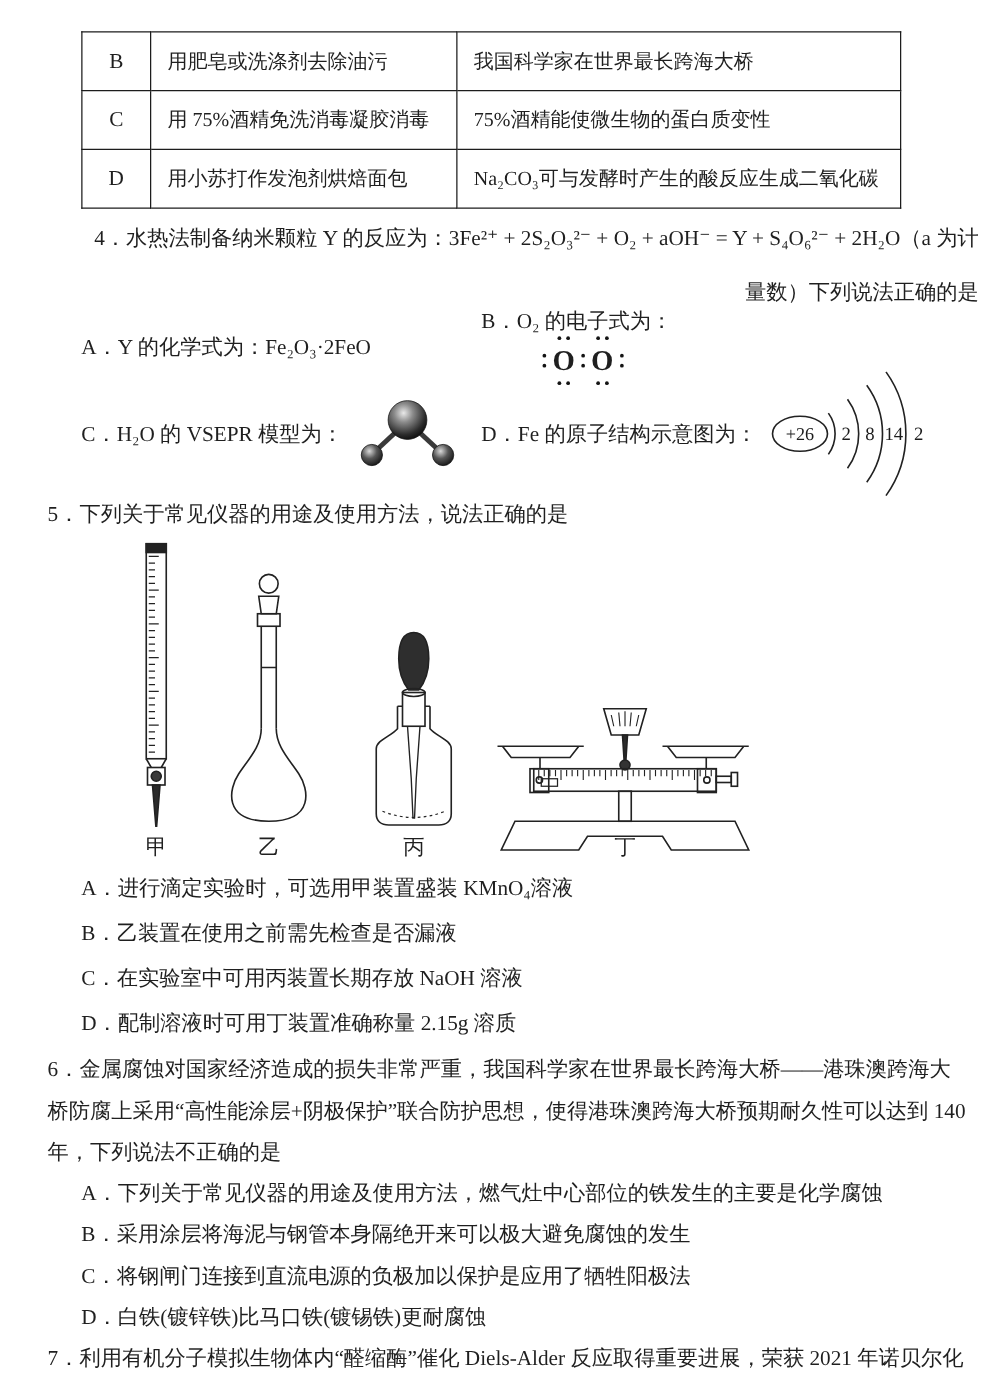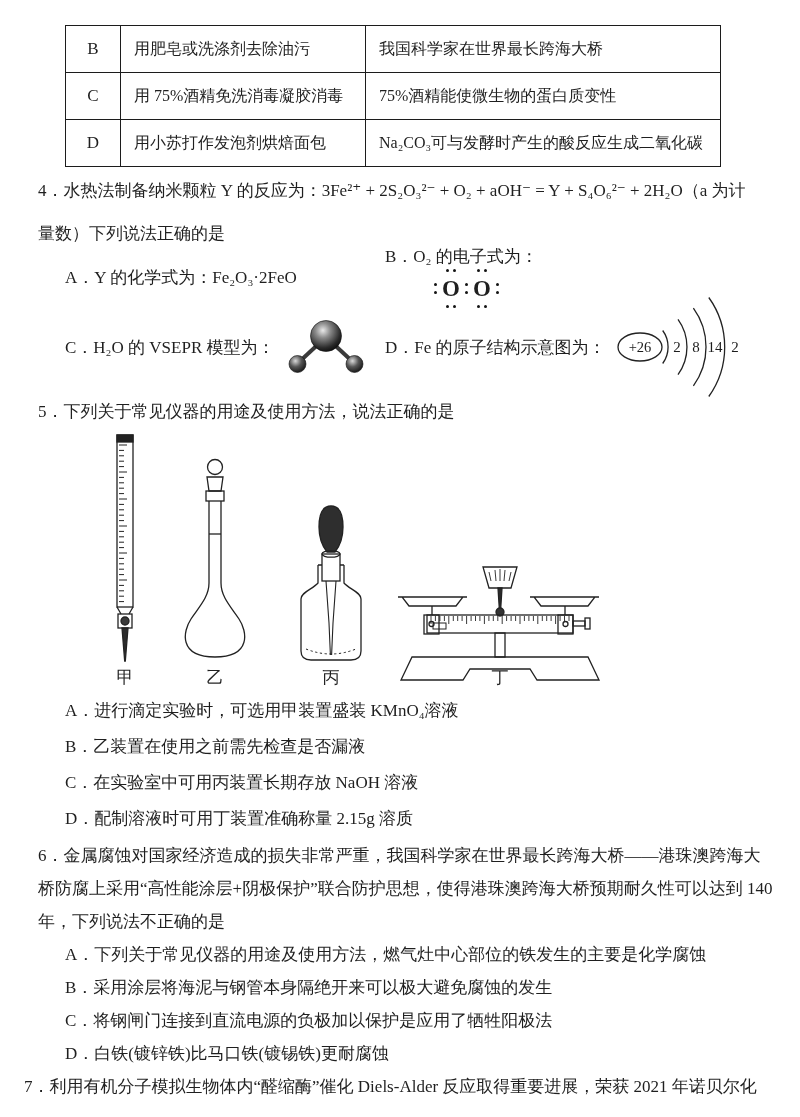--- a/index.html
+++ b/index.html
@@ -12,31 +12,31 @@
 
   
   table.qtable{border-collapse:collapse;margin:25px 0 0 65px;table-layout:fixed;}
   table.qtable td{
     border:1.6px solid #1c1c1c;height:46px;font-size:16px;
     padding:0 0 0 13px;white-space:nowrap;overflow:hidden;
   }
   table.qtable td.letter{text-align:center;padding:0;font-size:17px;}
 
   
-  .qline{margin-left:38px;width:745px;font-size:17px;line-height:43px;white-space:nowrap;}
+  .qline{margin-left:38px;width:745px;font-size:17px;line-height:43px;white-space:nowrap;text-align:right;}
   .q5-title{margin:2px 0 0 38px;font-size:17px;line-height:30px;white-space:nowrap;}
   .opt-row{display:flex;align-items:center;margin-left:65px;font-size:17px;white-space:nowrap;}
   .row-ab{height:44px;}
   .row-cd{height:96px;text-align:right;}
   .col-a{width:320px;}
   .col-b{display:flex;align-items:center;flex-direction:column;}
   .optline{margin-left:65px;font-size:17px;line-height:36px;white-space:nowrap;}
   .optline33{margin-left:65px;font-size:17px;line-height:33px;white-space:nowrap;}
   .q6line{margin-left:38px;font-size:17px;line-height:33px;white-space:nowrap;}
-  .q7line{margin-left:24px;font-size:17px;line-height:33px;white-space:nowrap;}
+  .q7line{margin-left:38px;font-size:17px;line-height:33px;white-space:nowrap;}
 
   
   .lewis{display:inline-flex;align-items:center;gap:4px;margin-left:10px;vertical-align:6px;}
   .lewis .vpair{display:flex;flex-direction:column;gap:5px;}
   .lewis .dot{width:3px;height:3px;background:#141414;border-radius:50%;}
   .lewis .atom{position:relative;font-weight:700;font-size:23px;line-height:1;padding:9px 1px;}
   .lewis .hpair{position:absolute;left:50%;transform:translateX(-50%);display:flex;gap:4px;}
   .lewis .hpair.top{top:1px;}
   .lewis .hpair.bot{bottom:1px;}
 

